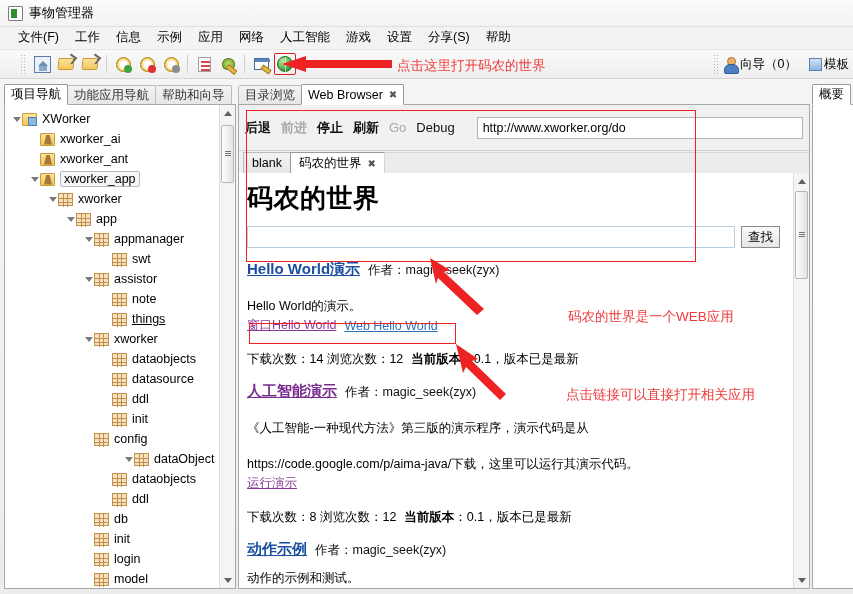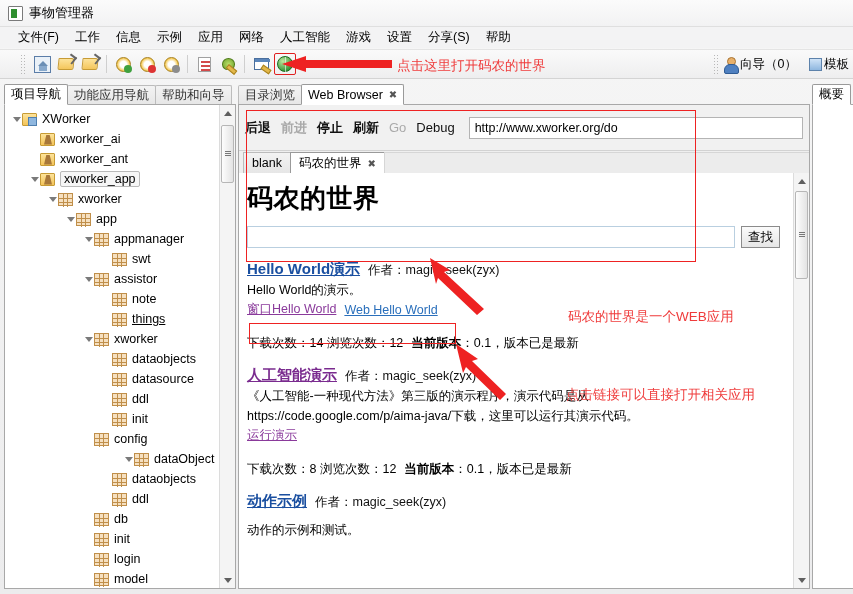--- a/index.html
+++ b/index.html
@@ -261,21 +261,21 @@
     background: #f1f1f1; border-bottom: 1px solid #d2d2d2;
     display: flex; align-items: center; padding: 0 6px;
   }
   .nav-btn { font-size: 13px; margin-right: 10px; font-weight: bold; color:#111; }
   .nav-btn.dim { color: #a9a9a9; }
   .nav-btn.plain { font-weight: normal; }
   .urlbar {
     flex: 1; height: 22px; background: #fff;
     border: 1px solid #b4b4b4;
     display: flex; align-items: center; padding: 0 5px;
-    font-size: 12.5px; margin-left: 4px;
+    font-size: 12.5px; margin-left: 12px;
   }
   .inner-tabs {
     position: absolute; left: 0; top: 46px; right: 0; height: 22px;
     background: #efefef;
     display: flex; align-items: flex-end;
     padding-left: 4px;
   }
   .itab {
     height: 21px; padding: 0 8px; display: flex; align-items: center;
     font-size: 12.5px;
@@ -303,21 +303,21 @@
     display:flex; align-items:center;
   }
   .entry { margin-bottom: 6px; }
   .entry .hrow { display:flex; align-items: baseline; gap: 8px; }
   .e-title {
     font-size: 15px; font-weight: bold; color: #1a4fa0;
     text-decoration: underline;
   }
   .e-title.visited { color: #7a2b8f; }
   .e-author { font-size: 12.5px; color: #111; }
-  .e-desc { font-size: 12.5px; line-height: 18px; margin-top: 2px; }
+  .e-desc { font-size: 12.5px; line-height: 18px; margin-top: 18px; }
   .e-links { margin-top: 2px; display: flex; align-items: center; gap: 8px; }
   .lnk { font-size: 12.5px; color:#2a6fbb; text-decoration: underline; }
   .lnk.visited { color:#8a3a9b; }
   .e-stats { font-size: 12.5px; margin-top: 17px; }
   .e-stats b { font-weight: bold; }
 
   
   .right-panel {
     position: absolute; left: 812px; top: 84px; width: 41px; height: 506px;
   }

